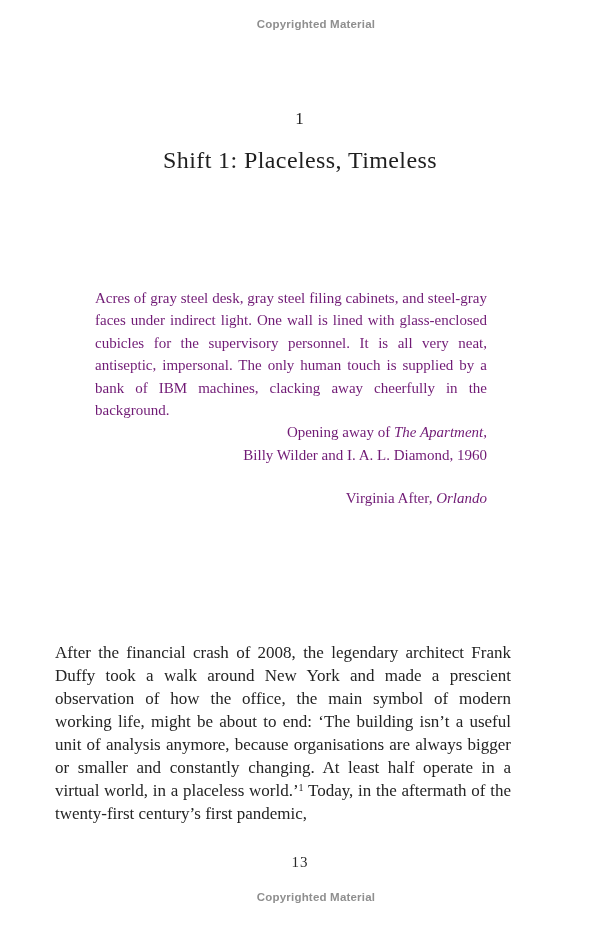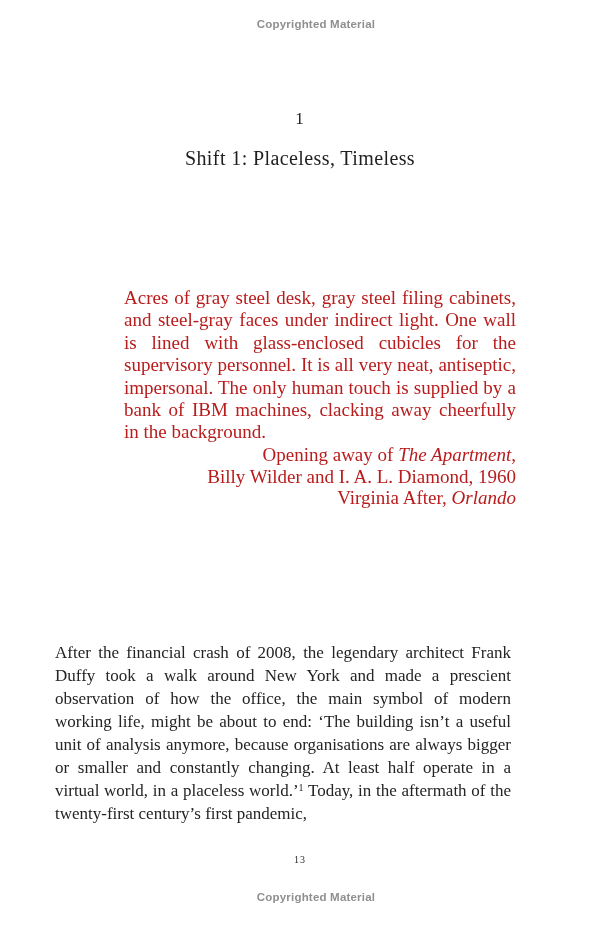--- a/index.html
+++ b/index.html
@@ -40,32 +40,32 @@
     font-size: 17px;
     letter-spacing: 1px;
     color: #1f1f1f;
   }
   .chapter-title {
     position: absolute;
     top: 147px;
     left: 0;
     width: 100%;
     text-align: center;
-    font-size: 20px;
+    font-size: 24px;
     letter-spacing: 0.4px;
     color: #1f1f1f;
   }
 
   .epigraph {
     position: absolute;
-    left: 124px;
+    left: 95px;
     width: 392px;
-    font-size: 19px;
+    font-size: 15px;
     line-height: 22.4px;
-    color: #b91c1c;
+    color: #701a75;
   }
   .epigraph-1 { top: 287px; }
   .epigraph-2 { top: 487px; }
   .epigraph-text {
     text-align: justify;
     text-justify: inter-word;
   }
   .epigraph-attribution {
     text-align: right;
   }
@@ -89,21 +89,21 @@
     position: relative;
     top: -5px;
   }
 
   .page-number {
     position: absolute;
     top: 854px;
     left: 0;
     width: 100%;
     text-align: center;
-    font-size: 10px;
+    font-size: 15px;
     letter-spacing: 1px;
     color: #2a2a2a;
   }
 </style>
 </head>
 <body>
 
 <div class="page">
 
   <div class="copyright copyright-top">Copyrighted Material</div>

